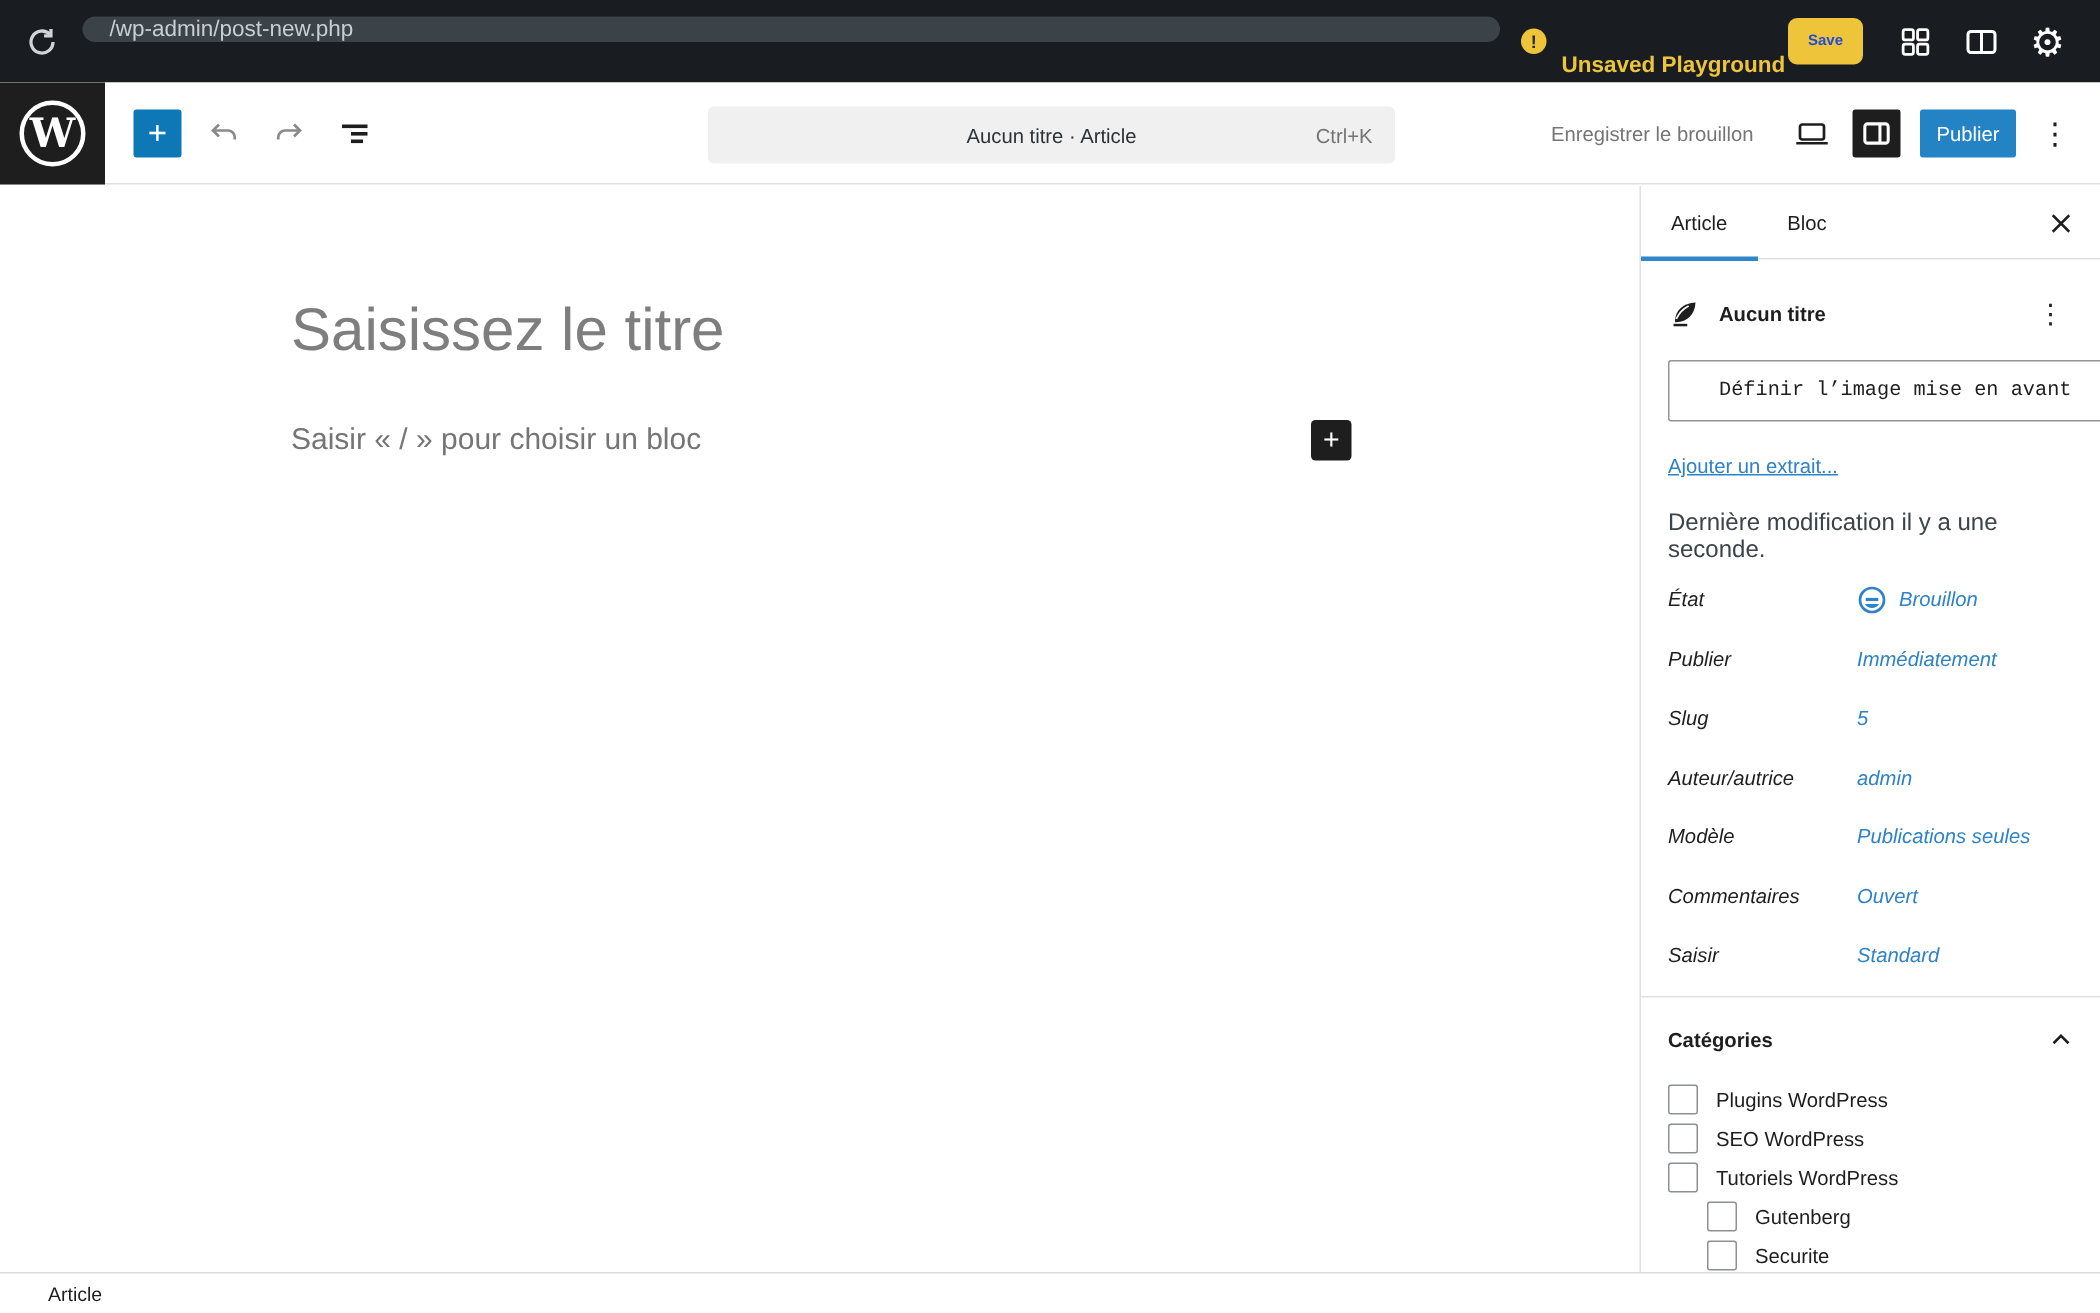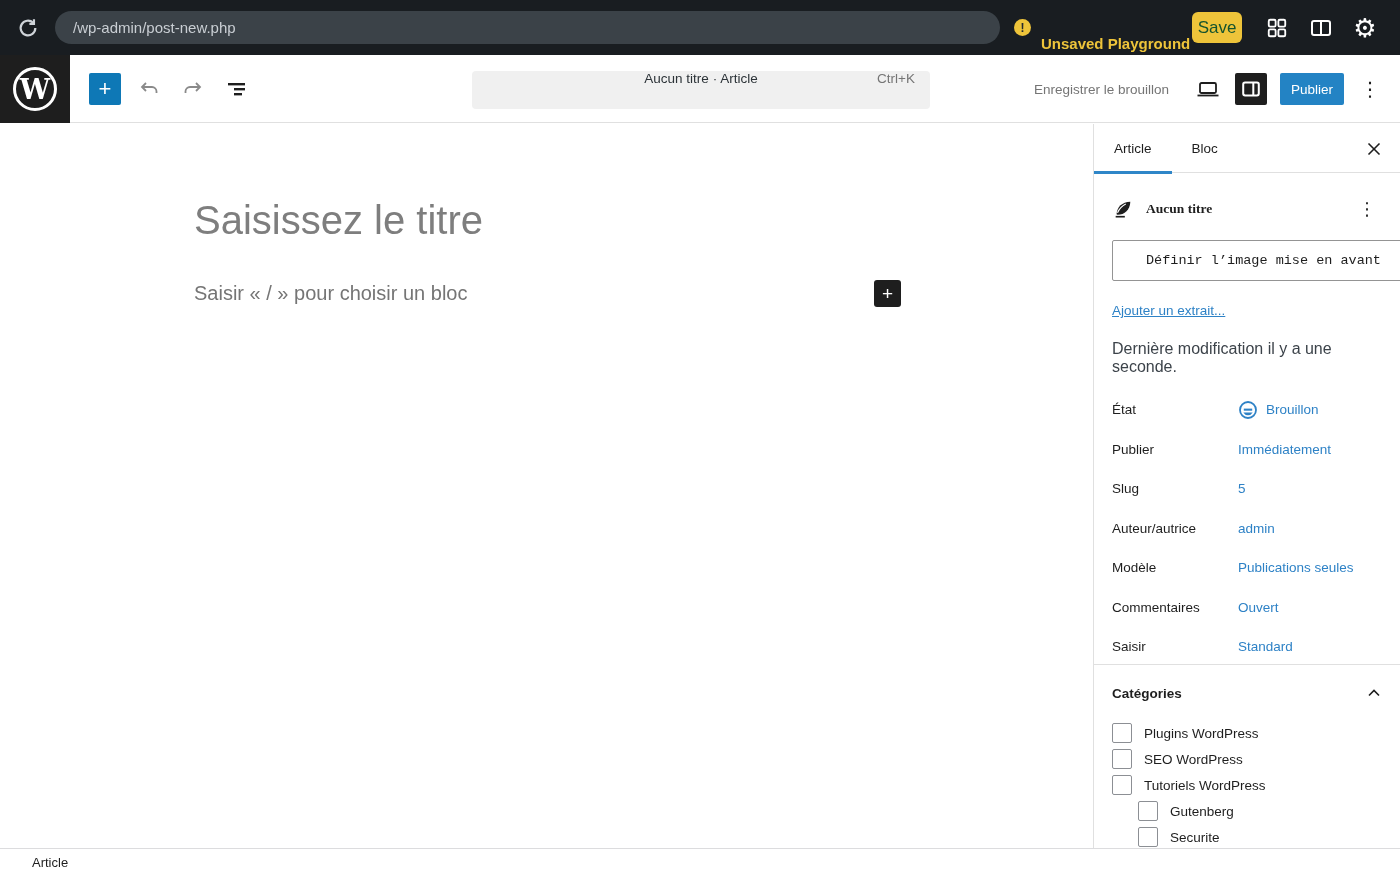--- a/index.html
+++ b/index.html
@@ -16,37 +16,37 @@
     --border-gray:#e0e0e0;
     --ctl-border:#949494;
   }
   *{box-sizing:border-box;margin:0;padding:0;}
   html,body{width:1400px;height:875px;overflow:hidden;}
   body{font-family:"Liberation Sans",sans-serif;background:#fff;position:relative;color:var(--text-dark);}
 
   
   .browser-bar{position:absolute;left:0;top:0;width:1400px;height:55px;background:var(--topbar-bg);}
   .reload-btn{position:absolute;left:14px;top:14px;width:28px;height:28px;color:#cfd4d9;display:flex;align-items:center;justify-content:center;cursor:pointer;}
-  .url-bar{position:absolute;left:55px;top:11px;width:945px;height:33px;background:var(--urlbar-bg);border-radius:17px;display:flex;align-items:center;padding:0 18px;color:#c9ced3;font-size:15px;}
+  .url-bar{position:absolute;left:55px;top:11px;width:945px;height:17px;background:var(--urlbar-bg);border-radius:17px;display:flex;align-items:center;padding:0 18px;color:#c9ced3;font-size:15px;}
   .pg-status{position:absolute;left:1014px;top:0;height:55px;display:flex;align-items:center;gap:10px;}
   .warn-badge{width:17px;height:17px;border-radius:50%;background:var(--yellow);color:#23282d;font-size:12px;font-weight:bold;display:flex;align-items:center;justify-content:center;line-height:1;}
   .pg-status-text{color:var(--yellow);font-weight:bold;font-size:15px;margin-top:32px;}
-  .save-btn{position:absolute;left:1192px;top:12px;width:50px;height:31px;background:var(--yellow);color:#14532d;font-weight:normal;font-size:17px;border:none;border-radius:6px;cursor:pointer;font-family:inherit;}
+  .save-btn{position:absolute;left:1192px;top:12px;width:50px;height:31px;background:var(--yellow);color:#1d4ed8;font-weight:bold;font-size:10px;border:none;border-radius:6px;cursor:pointer;font-family:inherit;}
   .topbar-icon{position:absolute;top:14px;width:28px;height:28px;color:#fff;display:flex;align-items:center;justify-content:center;cursor:pointer;}
   .gear-glyph{font-size:26px;line-height:1;}
 
   
   .editor-header{position:absolute;left:0;top:55px;width:1400px;height:68px;background:#fff;border-bottom:1px solid var(--border-gray);}
   .wp-logo-block{position:absolute;left:0;top:0;width:70px;height:68px;background:var(--dark-btn);display:flex;align-items:center;justify-content:center;cursor:pointer;}
   .wp-logo-circle{width:44px;height:44px;border:3px solid #fff;border-radius:50%;display:flex;align-items:center;justify-content:center;color:#fff;font-family:"DejaVu Serif",serif;font-weight:bold;font-size:27px;line-height:1;}
   .inserter-btn{position:absolute;left:89px;top:18px;width:32px;height:32px;background:var(--inserter-blue);color:#fff;border:none;border-radius:2px;font-size:22px;line-height:30px;cursor:pointer;font-family:inherit;}
   .tool-icon{position:absolute;top:22px;width:24px;height:24px;display:flex;align-items:center;justify-content:center;cursor:pointer;}
   .undo-icon,.redo-icon{color:#8a8a8a;}
   .listview-icon{color:var(--text-dark);}
-  .command-bar{position:absolute;left:472px;top:16px;width:458px;height:38px;background:#f0f0f0;border-radius:4px;display:flex;align-items:flex-start;cursor:pointer;}
+  .command-bar{position:absolute;left:472px;top:16px;width:458px;height:38px;background:#f0f0f0;border-radius:4px;display:flex;align-items:center;cursor:pointer;}
   .command-title{flex:1;text-align:center;font-size:13.5px;color:#2c3338;}
   .command-shortcut{position:absolute;right:15px;font-size:13.5px;color:var(--text-gray);}
   .save-draft{position:absolute;right:231px;top:0;height:68px;display:flex;align-items:center;font-size:13.5px;color:var(--text-gray);cursor:pointer;}
   .preview-icon{position:absolute;right:179px;top:22px;width:26px;height:24px;color:var(--text-dark);display:flex;align-items:center;justify-content:center;cursor:pointer;}
   .settings-toggle{position:absolute;right:133px;top:18px;width:32px;height:32px;background:var(--dark-btn);border:none;border-radius:2px;color:#fff;display:flex;align-items:center;justify-content:center;cursor:pointer;}
   .publish-btn{position:absolute;right:56px;top:18px;width:64px;height:32px;background:var(--accent-blue);color:#fff;border:none;border-radius:2px;font-size:13.5px;cursor:pointer;font-family:inherit;}
   .header-kebab{position:absolute;right:14px;top:0;height:68px;display:flex;align-items:center;font-size:20px;color:var(--text-dark);cursor:pointer;padding:0 6px;}
 
   
   .canvas{position:absolute;left:0;top:124px;width:1093px;height:724px;background:#fff;overflow:hidden;}
@@ -56,26 +56,26 @@
 
   
   .sidebar{position:absolute;left:1093px;top:124px;width:307px;height:724px;background:#fff;border-left:1px solid var(--border-gray);overflow:hidden;}
   .sidebar-tabs{position:absolute;left:0;top:0;width:307px;height:49px;border-bottom:1px solid var(--border-gray);display:flex;}
   .sidebar-tab{height:49px;padding:0 20px;display:flex;align-items:center;font-size:13.5px;color:var(--text-dark);cursor:pointer;position:relative;}
   .sidebar-tab.active{font-weight:normal;}
   .sidebar-tab.active::after{content:"";position:absolute;left:0;right:0;bottom:-1px;height:3px;background:var(--tab-underline);}
   .sidebar-close{position:absolute;right:8px;top:7px;width:36px;height:36px;display:flex;align-items:center;justify-content:center;color:var(--text-dark);cursor:pointer;}
   .post-card{position:absolute;left:18px;right:18px;top:68px;height:34px;display:flex;align-items:center;gap:12px;}
   .post-card-icon{width:22px;height:22px;color:var(--text-dark);}
-  .post-card-title{font-size:13.5px;font-weight:bold;flex:1;font-family:Liberation Serif, serif;}
+  .post-card-title{font-size:13.5px;font-weight:bold;flex:1;}
   .post-card-kebab{font-size:18px;color:var(--text-dark);cursor:pointer;padding:0 6px;}
   .featured-btn{position:absolute;left:18px;top:116px;width:303px;height:41px;background:#fff;border:1px solid var(--ctl-border);border-radius:2px;font-size:13.5px;color:var(--text-dark);cursor:pointer;font-family:Liberation Mono, monospace;}
   .excerpt-link{position:absolute;left:18px;top:179px;font-size:13.5px;color:var(--link-blue);text-decoration:underline;cursor:pointer;}
   .last-modified{position:absolute;left:18px;top:216px;font-size:16px;color:#3c434a;}
-  .fields{position:absolute;left:18px;right:18px;top:266px;}
+  .fields{position:absolute;left:18px;right:18px;top:256px;font-style:italic;}
   .field-row{height:39.5px;display:flex;align-items:center;}
   .field-label{width:126px;font-size:13.5px;color:var(--text-dark);flex-shrink:0;}
   .field-value{font-size:13.5px;color:var(--link-blue);cursor:pointer;display:flex;align-items:center;gap:8px;}
   .status-icon{width:20px;height:20px;flex-shrink:0;}
   .section-divider{position:absolute;left:0;top:540px;width:307px;border-top:1px solid var(--border-gray);}
   .cat-header{position:absolute;left:18px;right:14px;top:556px;height:26px;display:flex;align-items:center;cursor:pointer;}
   .cat-title{font-size:13.5px;font-weight:bold;flex:1;}
   .chevron-up{width:24px;height:24px;color:var(--text-dark);display:flex;align-items:center;justify-content:center;}
   .cat-list{position:absolute;left:18px;right:18px;top:596px;}
   .cat-row{height:26px;display:flex;align-items:center;gap:12px;}

